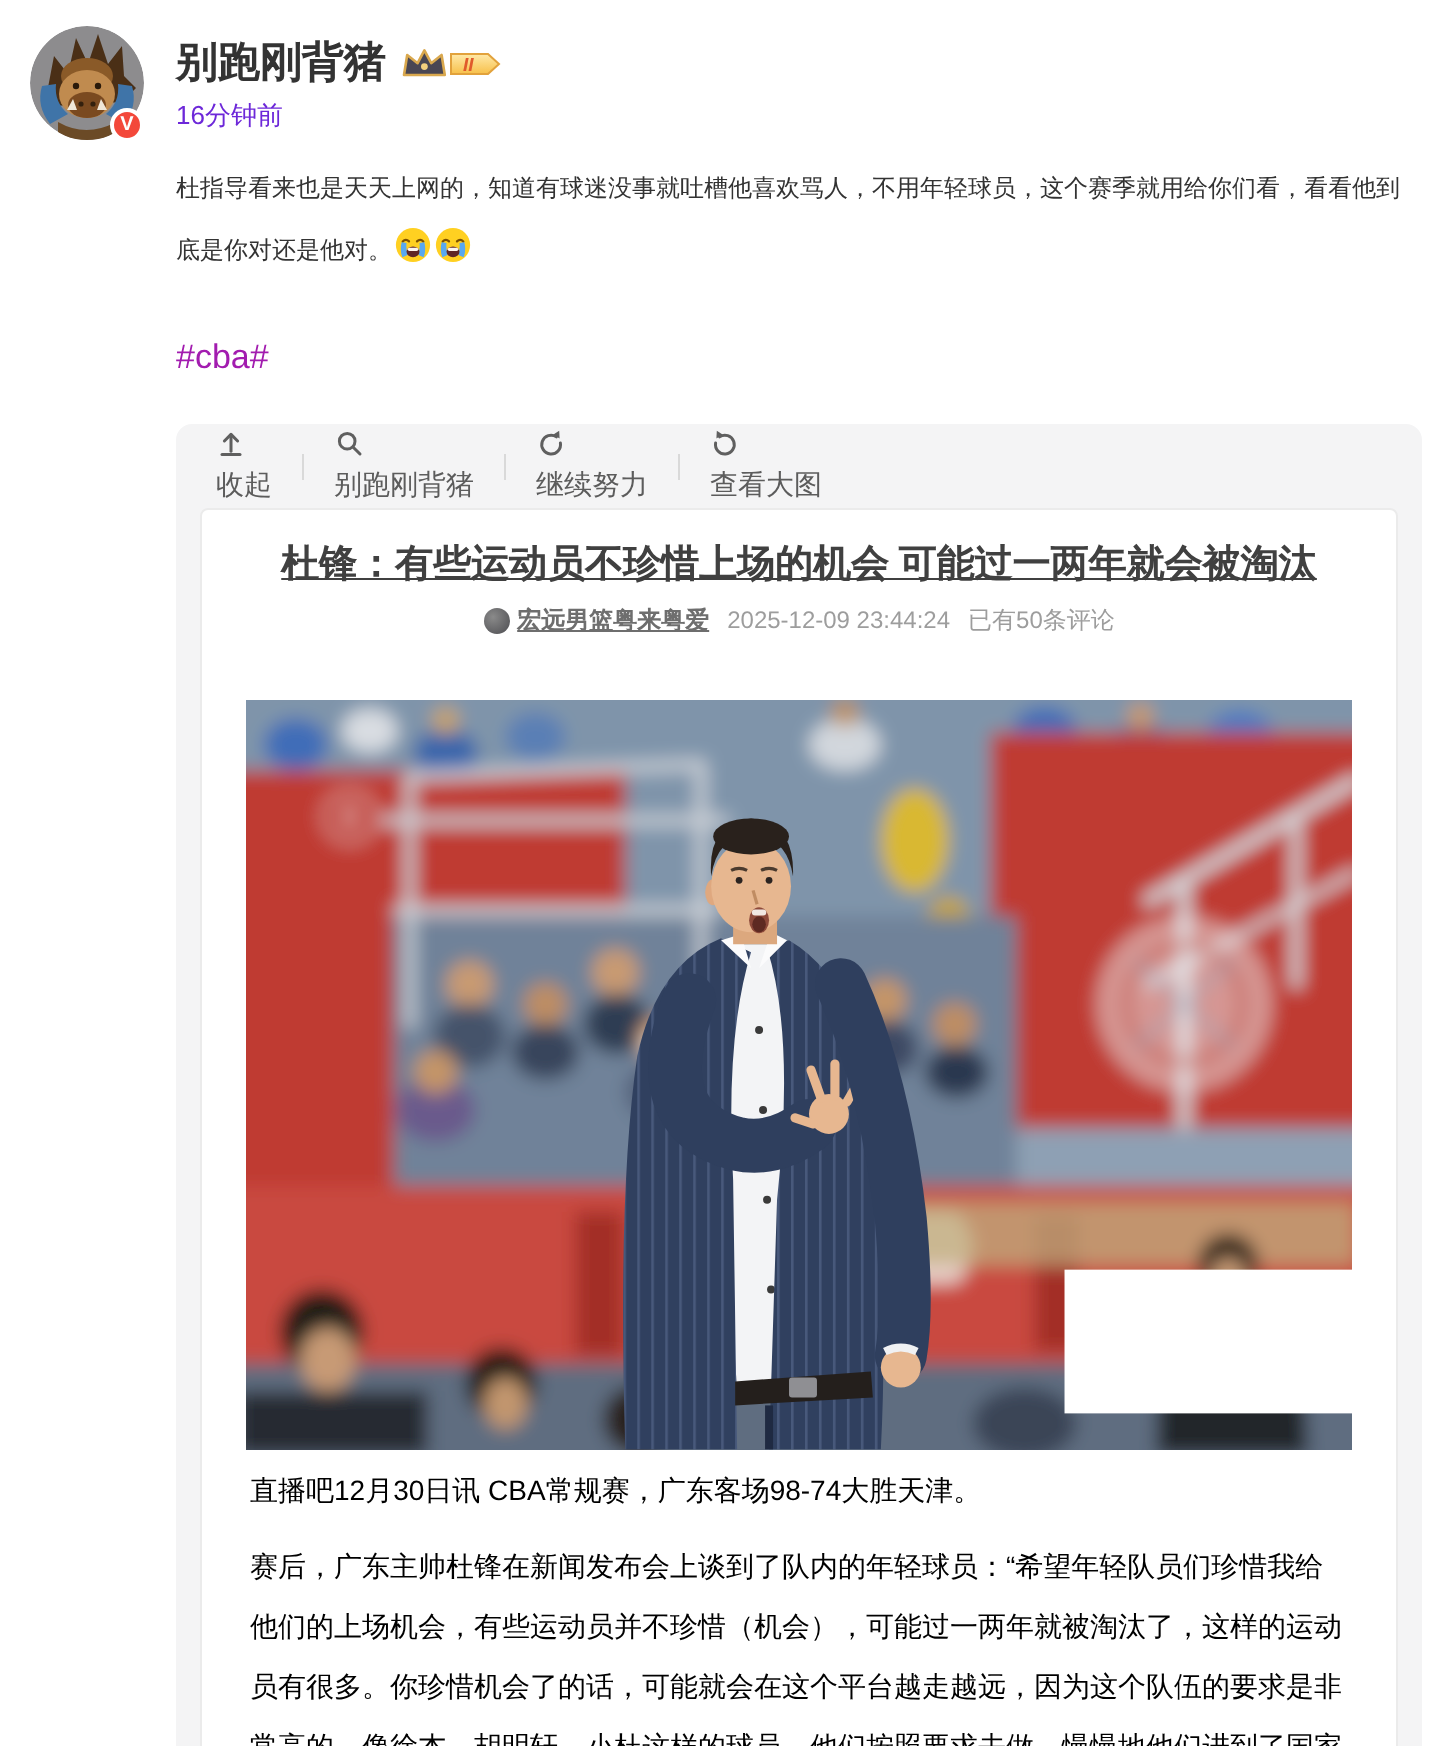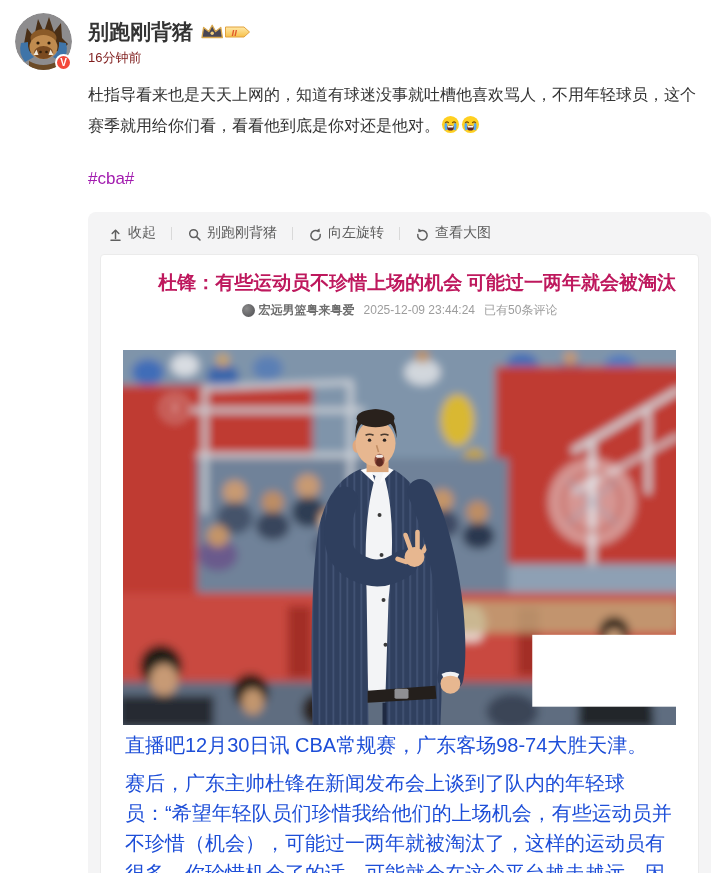--- a/index.html
+++ b/index.html
@@ -15,44 +15,44 @@
   .avatar-wrap svg { display:block; border-radius:50%; }
   .v-badge {
     position:absolute; left:40px; top:41px; width:17px; height:17px;
     background:#f3483a; border:2px solid #fff; border-radius:50%;
     color:#fff; font-size:10px; font-weight:bold; line-height:13px; text-align:center;
   }
   .content { margin-left:88px; margin-right:16px; }
   .author-row { padding-top:20px; display:flex; align-items:center; gap:7px; }
   .author { font-size:21px; font-weight:700; color:#333; line-height:24px; }
   .crown-badge { display:inline-flex; align-items:center;justify-content:center; }
-  .time { margin-top:5px; font-size:13px; color:#7f1d1d; line-height:18px; }
-  .post-text { margin-top:12px; font-size:16px; line-height:31px; color:#333; }
+  .time { margin-top:5px; font-size:13px; color:#6d28d9; line-height:18px; }
+  .post-text { margin-top:12px; font-size:12px; line-height:31px; color:#333; }
   .emoji-svg { width:19px; height:19px; vertical-align:-3px; margin-left:1px; display:inline-block; }
   .hashtag { display:inline-block; margin-top:26px; font-size:17px; line-height:24px;
              color:#a21caf; text-decoration:none; cursor:pointer; }
   
   .media-card { margin-top:21px; background:#f4f4f5; border-radius:8px; padding-bottom:8px; }
   .toolbar { display:flex; align-items:center; height:42px; padding:0 20px;
              color:#5c5c5c; font-size:14px; }
-  .tool-btn { display:flex; align-items:flex-end; gap:5px; cursor:pointer; white-space:nowrap; }
+  .tool-btn { display:flex; align-items:flex-start; gap:5px; cursor:pointer; white-space:nowrap;flex-direction:column; }
   .tool-btn svg { display:block; }
   .sep { width:1px; height:13px; background:#d9d9d9; margin:0 15px; }
   .inner-card { margin:0 12px; background:#fff; border:1px solid #ebebeb; border-radius:4px;
                 padding:15px 22px 10px; }
-  .article-title { text-align:right; font-family:"Liberation Serif","DejaVu Serif",serif;
-                   font-size:19px; font-weight:700; color:#be185d; line-height:25px; }
+  .article-title { text-align:center; font-family:"Liberation Serif","DejaVu Serif",serif;
+                   font-size:19px; font-weight:700; color:#404040; line-height:25px;text-decoration:underline; }
   .meta { display:flex; justify-content:center; align-items:center; gap:9px;
           margin-top:8px; font-size:12px; color:#9d9d9d; line-height:14px; }
-  .meta .source { font-weight:700; color:#6e6e6e; display:flex; align-items:center; gap:4px; }
+  .meta .source { font-weight:700; color:#6e6e6e; display:flex; align-items:center; gap:4px;text-decoration:underline; }
   .source-icon { width:13px; height:13px; border-radius:50%;
                  background:radial-gradient(circle at 35% 35%, #8a8a8a, #4c4c50); display:inline-block; }
   .photo-wrap { margin:33px auto 0; width:553px; height:375px; cursor:pointer; }
   .photo-wrap svg { display:block; }
-  .article-p { font-size:20px; color:#1d4ed8; line-height:30px; }
+  .article-p { font-size:14px; color:#000000; line-height:30px; }
   .p1 { margin:5px 2px 0; }
   .p2 { margin:8px 2px 0; }
 </style>
 </head>
 <body>
 
 <div class="avatar-wrap">
   <svg width="57" height="57" viewBox="0 0 57 57">
     <circle cx="28.5" cy="28.5" r="28.5" fill="#8d8c8e"></circle>
     <path d="M8 36 L12 15 L19 24 L23 6 L29 19 L34 4 L39 19 L46 10 L47 25 L53 31 L46 38 L12 40 Z" fill="#4a2f16"></path>
@@ -136,21 +136,21 @@
           </g>
         </svg>
         <span>别跑刚背猪</span>
       </span>
       <span class="sep"></span>
       <span class="tool-btn">
         <svg width="15" height="15" viewBox="0 0 15 15">
           <path d="M10.2 4.4 A4.7 4.7 0 1 0 12.2 7.5" stroke="#5f5f5f" stroke-width="1.5" fill="none" stroke-linecap="round"></path>
           <path d="M11.6 1.4 L8.7 3.3 L11.8 5.2 Z" fill="#5f5f5f"></path>
         </svg>
-        <span>向左旋转</span>
+        <span>继续努力</span>
       </span>
       <span class="sep"></span>
       <span class="tool-btn">
         <svg width="15" height="15" viewBox="0 0 15 15">
           <g transform="translate(15,0) scale(-1,1)">
             <path d="M10.2 4.4 A4.7 4.7 0 1 0 12.2 7.5" stroke="#5f5f5f" stroke-width="1.5" fill="none" stroke-linecap="round"></path>
             <path d="M11.6 1.4 L8.7 3.3 L11.8 5.2 Z" fill="#5f5f5f"></path>
           </g>
         </svg>
         <span>查看大图</span>

